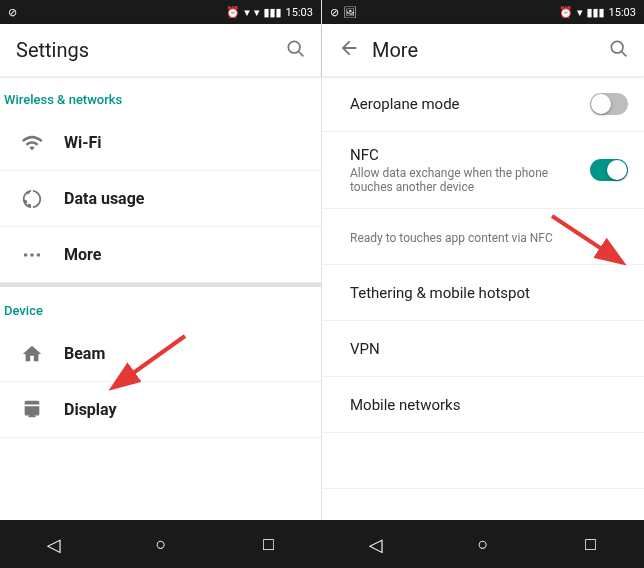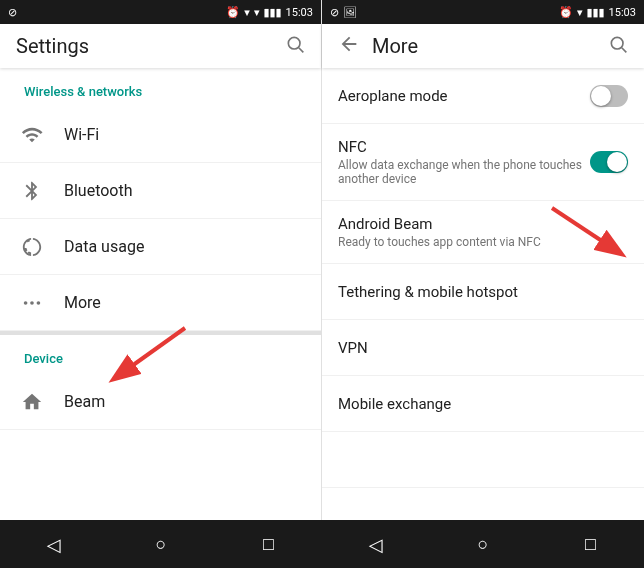--- a/index.html
+++ b/index.html
@@ -42,21 +42,21 @@
       border-right: 1px solid #e0e0e0;
     }
     .screen-right {
       width: 322px;
       background: #fff;
       display: flex;
       flex-direction: column;
     }
     
     .top-bar {
-      height: 44px;
+      height: 52px;
       background: #fff;
       display: flex;
       align-items: center;
       padding: 0 16px;
       box-shadow: 0 1px 3px rgba(0,0,0,0.15);
     }
     .top-bar .title {
       font-size: 20px;
       font-weight: 400;
       color: #212121;
@@ -68,34 +68,35 @@
       font-size: 20px;
       cursor: pointer;
     }
     .search-icon {
       color: #757575;
       font-size: 20px;
       cursor: pointer;
     }
     
     .section-header {
-      padding: 16px 16px 8px 24px;
+      padding: 16px 16px 8px 4px;
       font-size: 13px;
       color: #009688;
       font-weight: 500;
     }
     
     .list-item {
       display: flex;
       align-items: center;
       padding: 12px 16px;
       min-height: 56px;
       border-bottom: 1px solid #f0f0f0;
       cursor: pointer;
       position: relative;
+      font-weight: bold;
     }
     .list-item .item-icon {
       width: 32px;
       margin-right: 16px;
       color: #757575;
       font-size: 20px;
       display: flex;
       align-items: center;
       justify-content: center;
     }
@@ -111,20 +112,21 @@
       display: flex;
       align-items: center;
       padding: 14px 16px;
       min-height: 56px;
       border-bottom: 1px solid #f0f0f0;
       cursor: pointer;
       position: relative;
     }
     .right-list-item .item-text {
       flex: 1;
+      margin-left: 12px;
     }
     .right-list-item .item-title {
       font-size: 15px;
       color: #212121;
     }
     .right-list-item .item-subtitle {
       font-size: 12px;
       color: #757575;
       margin-top: 2px;
     }
@@ -236,30 +238,20 @@
         <div class="item-icon">
           <svg width="22" height="22" viewBox="0 0 24 24" fill="#757575">
             <path d="M1 9l2 2c5.1-5.1 13.4-5.1 18.5 0l2-2C16.7 2.3 7.3 2.3 1 9zm8 8l3 3 3-3c-1.7-1.7-4.3-1.7-6 0zm-4-4l2 2c2.8-2.8 7.2-2.8 10 0l2-2C15.1 9.3 8.9 9.3 5 13z"></path>
           </svg>
         </div>
         <div class="item-text">
           <div class="item-title">Wi-Fi</div>
         </div>
       </div>
 
-      <div class="list-item">
-        <div class="item-icon">
-          <svg width="22" height="22" viewBox="0 0 24 24" fill="#757575">
-            <path d="M17.71 7.71L12 2h-1v7.59L6.41 5 5 6.41 10.59 12 5 17.59 6.41 19 11 14.41V22h1l5.71-5.71-4.3-4.29 4.3-4.29zM13 5.83l1.88 1.88L13 9.59V5.83zm1.88 10.46L13 18.17v-3.76l1.88 1.88z"></path>
-          </svg>
-        </div>
-        <div class="item-text">
-          <div class="item-title">Bluetooth</div>
-        </div>
-      </div>
 
       <div class="list-item">
         <div class="item-icon">
           <svg width="22" height="22" viewBox="0 0 24 24" fill="#757575">
             <path d="M13 2.05v2.02c3.95.49 7 3.85 7 7.93s-3.05 7.44-7 7.93v2.02c5.05-.5 9-4.76 9-9.95S18.05 2.55 13 2.05zM7.1 18.32c1.16.9 2.51 1.44 3.9 1.61V17.9c-.87-.15-1.71-.49-2.46-1.03L7.1 18.32zM6 13H4c.17 1.39.72 2.73 1.62 3.89l1.41-1.42C6.43 14.69 6.1 13.87 6 13zm1.09-7.32L7.1 7.1c.75-.54 1.59-.9 2.46-1.05V3.99C8.14 4.15 6.79 4.7 5.63 5.61l1.46 1.07zM11 2.05C5.95 2.55 2 6.81 2 12s3.95 9.45 9 9.95v-2.02C7.05 19.44 4 16.08 4 12s3.05-7.44 7-7.93V2.05z"></path>
           </svg>
         </div>
         <div class="item-text">
           <div class="item-title">Data usage</div>
         </div>
@@ -286,20 +278,30 @@
         <div class="item-icon">
           <svg width="22" height="22" viewBox="0 0 24 24" fill="#757575">
             <path d="M10 20v-6h4v6h5v-8h3L12 3 2 12h3v8z"></path>
           </svg>
         </div>
         <div class="item-text">
           <div class="item-title">Beam</div>
         </div>
       </div>
 
+      <div class="list-item">
+        <div class="item-icon">
+          <svg width="22" height="22" viewBox="0 0 24 24" fill="#757575">
+            <path d="M20 8H4V6h16v2zm-2-6H6C4.9 2 4 2.9 4 4v12c0 1.1.9 2 2 2h3l-1 1v1h8v-1l-1-1h3c1.1 0 2-.9 2-2V4c0-1.1-.9-2-2-2z"></path>
+          </svg>
+        </div>
+        <div class="item-text">
+          <div class="item-title">Display</div>
+        </div>
+      </div>
 
       <svg class="arrow-overlay-left" xmlns="http://www.w3.org/2000/svg">
         <defs>
           <marker id="arrowhead-l" markerWidth="8" markerHeight="6" refX="6" refY="3" orient="auto">
             <polygon points="0 0, 8 3, 0 6" fill="#e53935"></polygon>
           </marker>
         </defs>
         <line x1="185" y1="260" x2="115" y2="310" stroke="#e53935" stroke-width="4" marker-end="url(#arrowhead-l)"></line>
       </svg>
     </div>
@@ -352,40 +354,39 @@
           <div class="item-title">NFC</div>
           <div class="item-subtitle">Allow data exchange when the phone touches another device</div>
         </div>
         <div class="toggle-switch toggle-on">
           <div class="knob"></div>
         </div>
       </div>
 
       <div class="right-list-item">
         <div class="item-text">
-          <div class="item-title">Android Beam</div>
           <div class="item-subtitle">Ready to touches app content via NFC</div>
         </div>
       </div>
 
       <div class="right-list-item">
         <div class="item-text">
           <div class="item-title">Tethering &amp; mobile hotspot</div>
         </div>
       </div>
 
       <div class="right-list-item">
         <div class="item-text">
           <div class="item-title">VPN</div>
         </div>
       </div>
 
       <div class="right-list-item">
         <div class="item-text">
-          <div class="item-title">Mobile exchange</div>
+          <div class="item-title">Mobile networks</div>
         </div>
       </div>
 
       <div class="right-list-item">
         
       </div>
 
       <svg class="arrow-overlay-right" xmlns="http://www.w3.org/2000/svg">
         <defs>
           <marker id="arrowhead-r" markerWidth="8" markerHeight="6" refX="6" refY="3" orient="auto">

